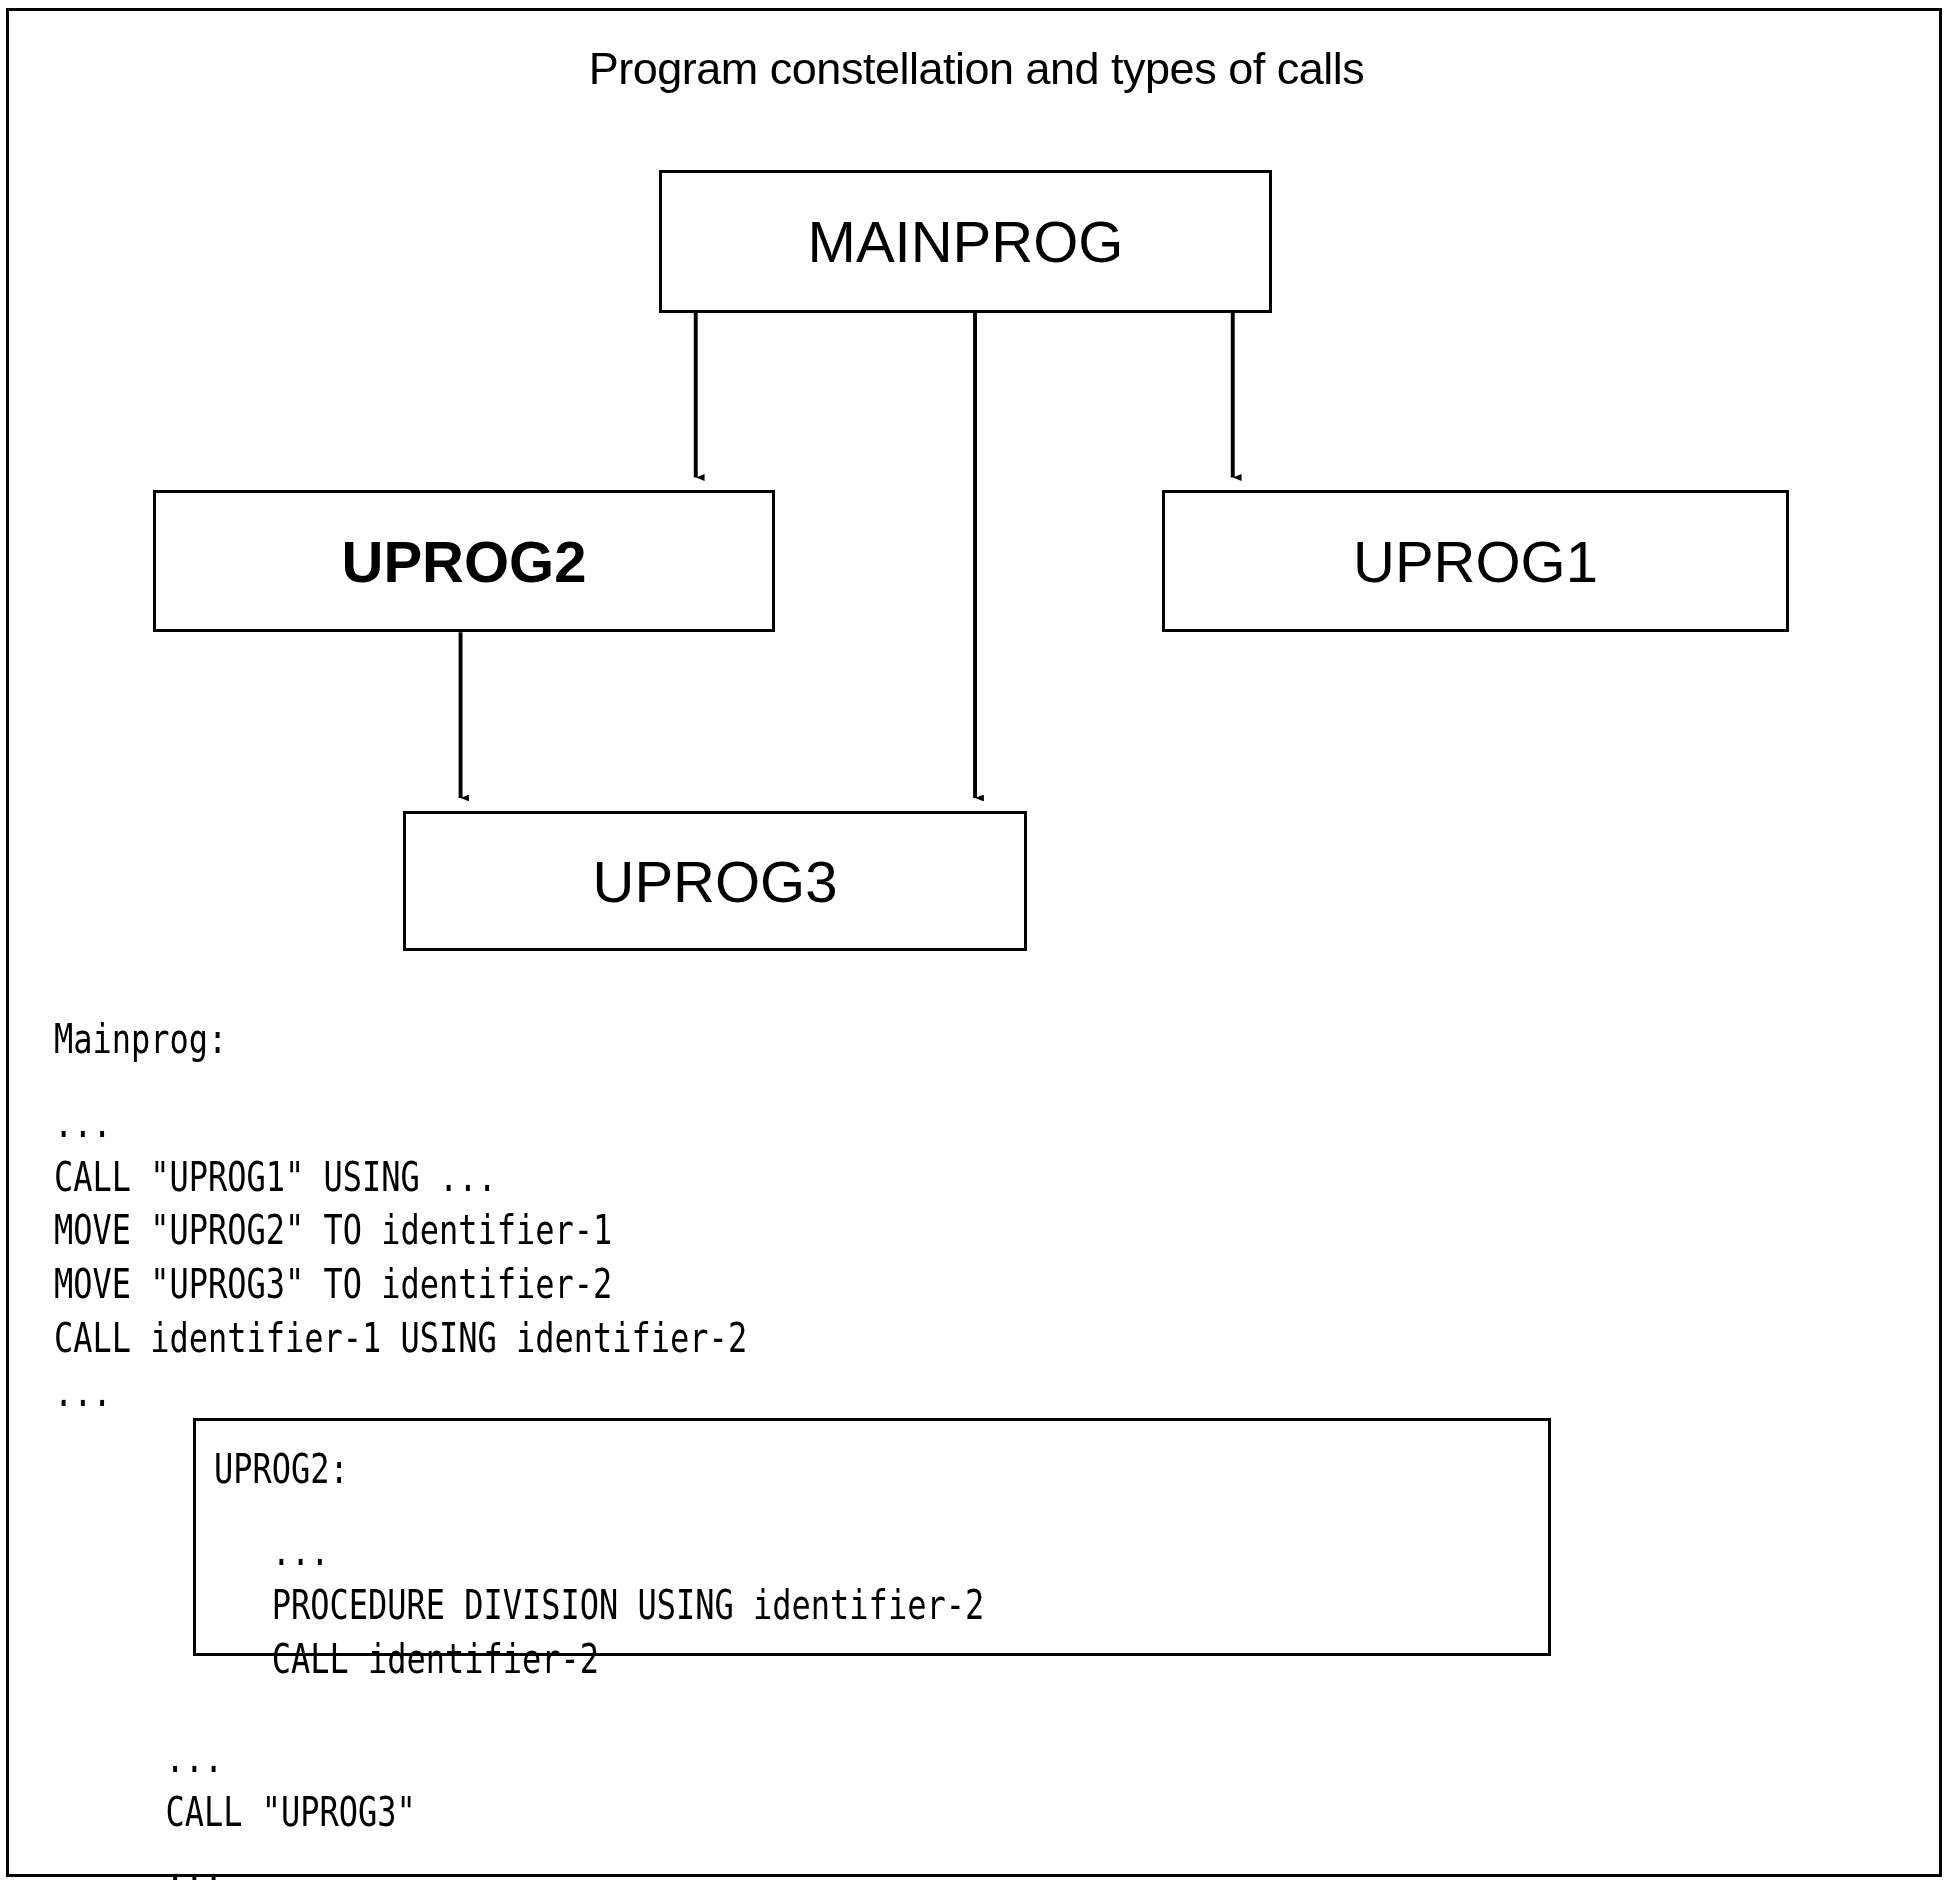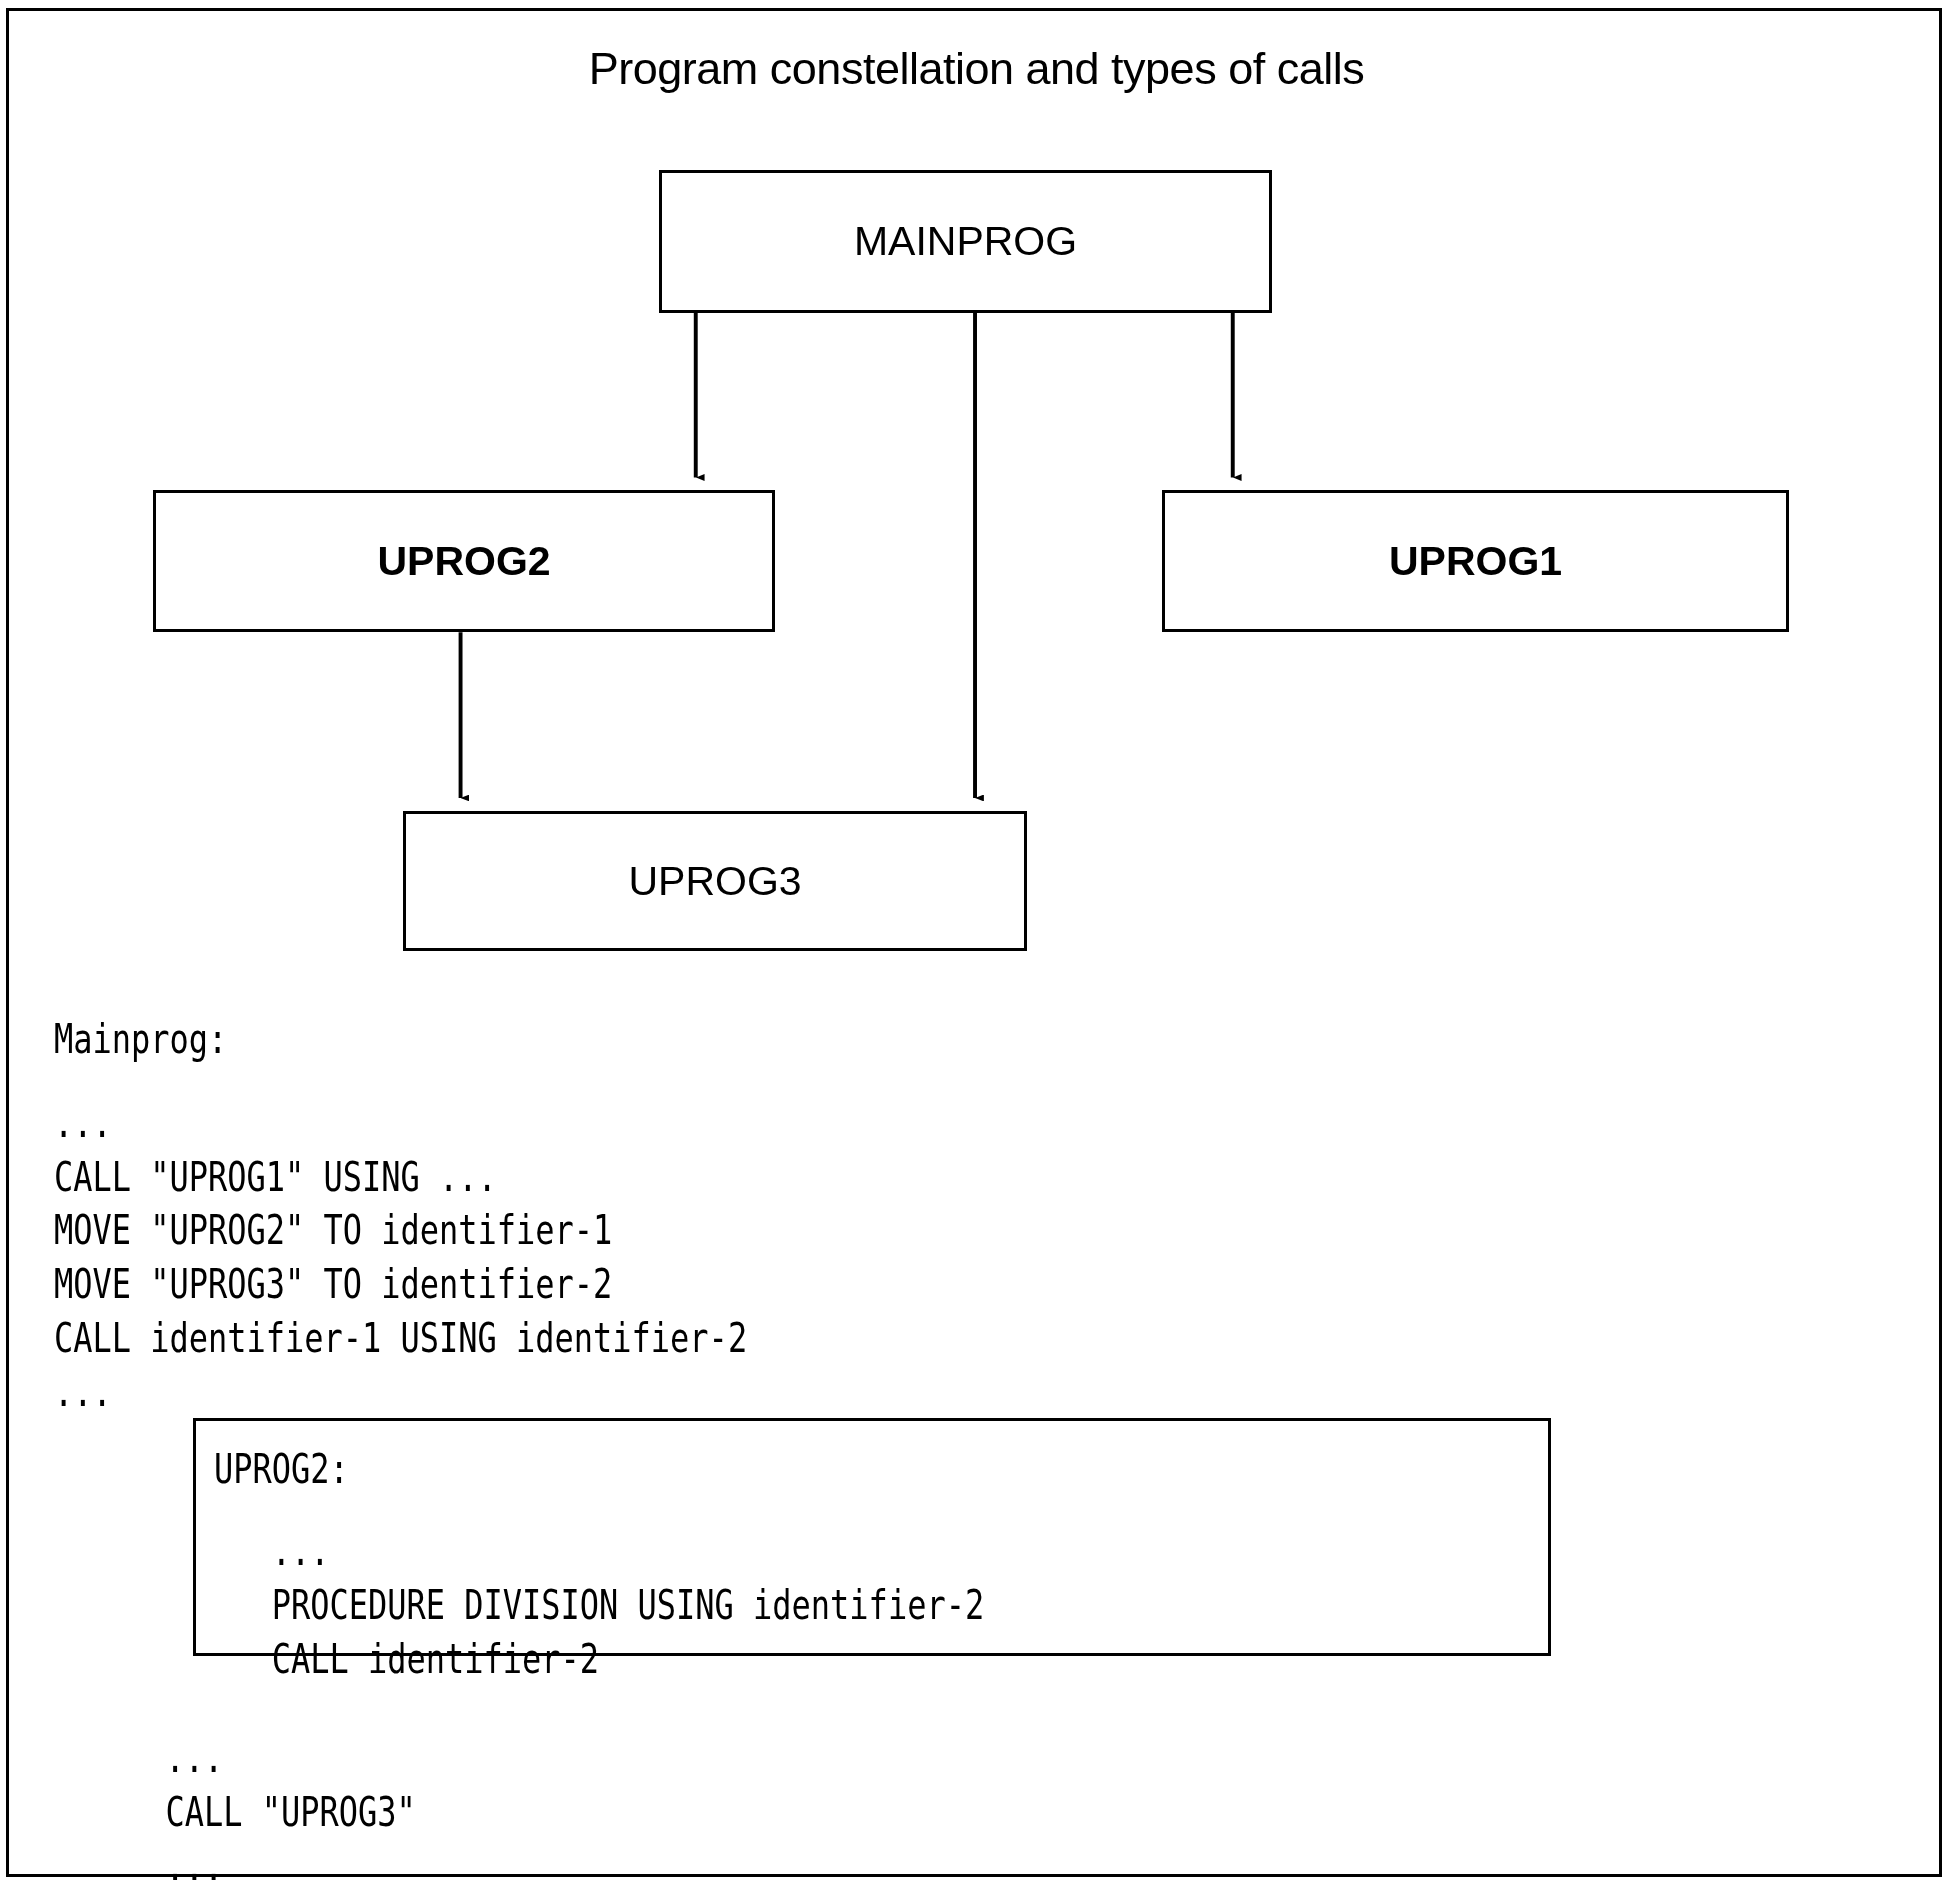--- a/index.html
+++ b/index.html
@@ -45,28 +45,28 @@
     position: absolute;
     border: 3.9px solid #000000;
     box-sizing: border-box;
     background: #ffffff;
     display: flex;
     align-items: center;
     justify-content: center;
   }
   .prog-box .prog-label {
     font-family: "Liberation Sans", sans-serif;
-    font-size: 41px;
+    font-size: 58px;
     color: #000000;
     white-space: nowrap;
     letter-spacing: 0px;
   }
   #box-mainprog { left: 659px; top: 170px; width: 613px; height: 143px; }
   #box-uprog2   { left: 153px; top: 490px; width: 622px; height: 142px; font-weight: bold; }
-  #box-uprog1   { left: 1162px; top: 490px; width: 627px; height: 142px; font-weight: bold; }
+  #box-uprog1   { left: 1162px; top: 490px; width: 627px; height: 142px; }
   #box-uprog3   { left: 403px; top: 811px; width: 624px; height: 140px; }
 
   
   #connectors {
     position: absolute;
     left: 0;
     top: 0;
     width: 1953px;
     height: 1885px;
     pointer-events: none;

